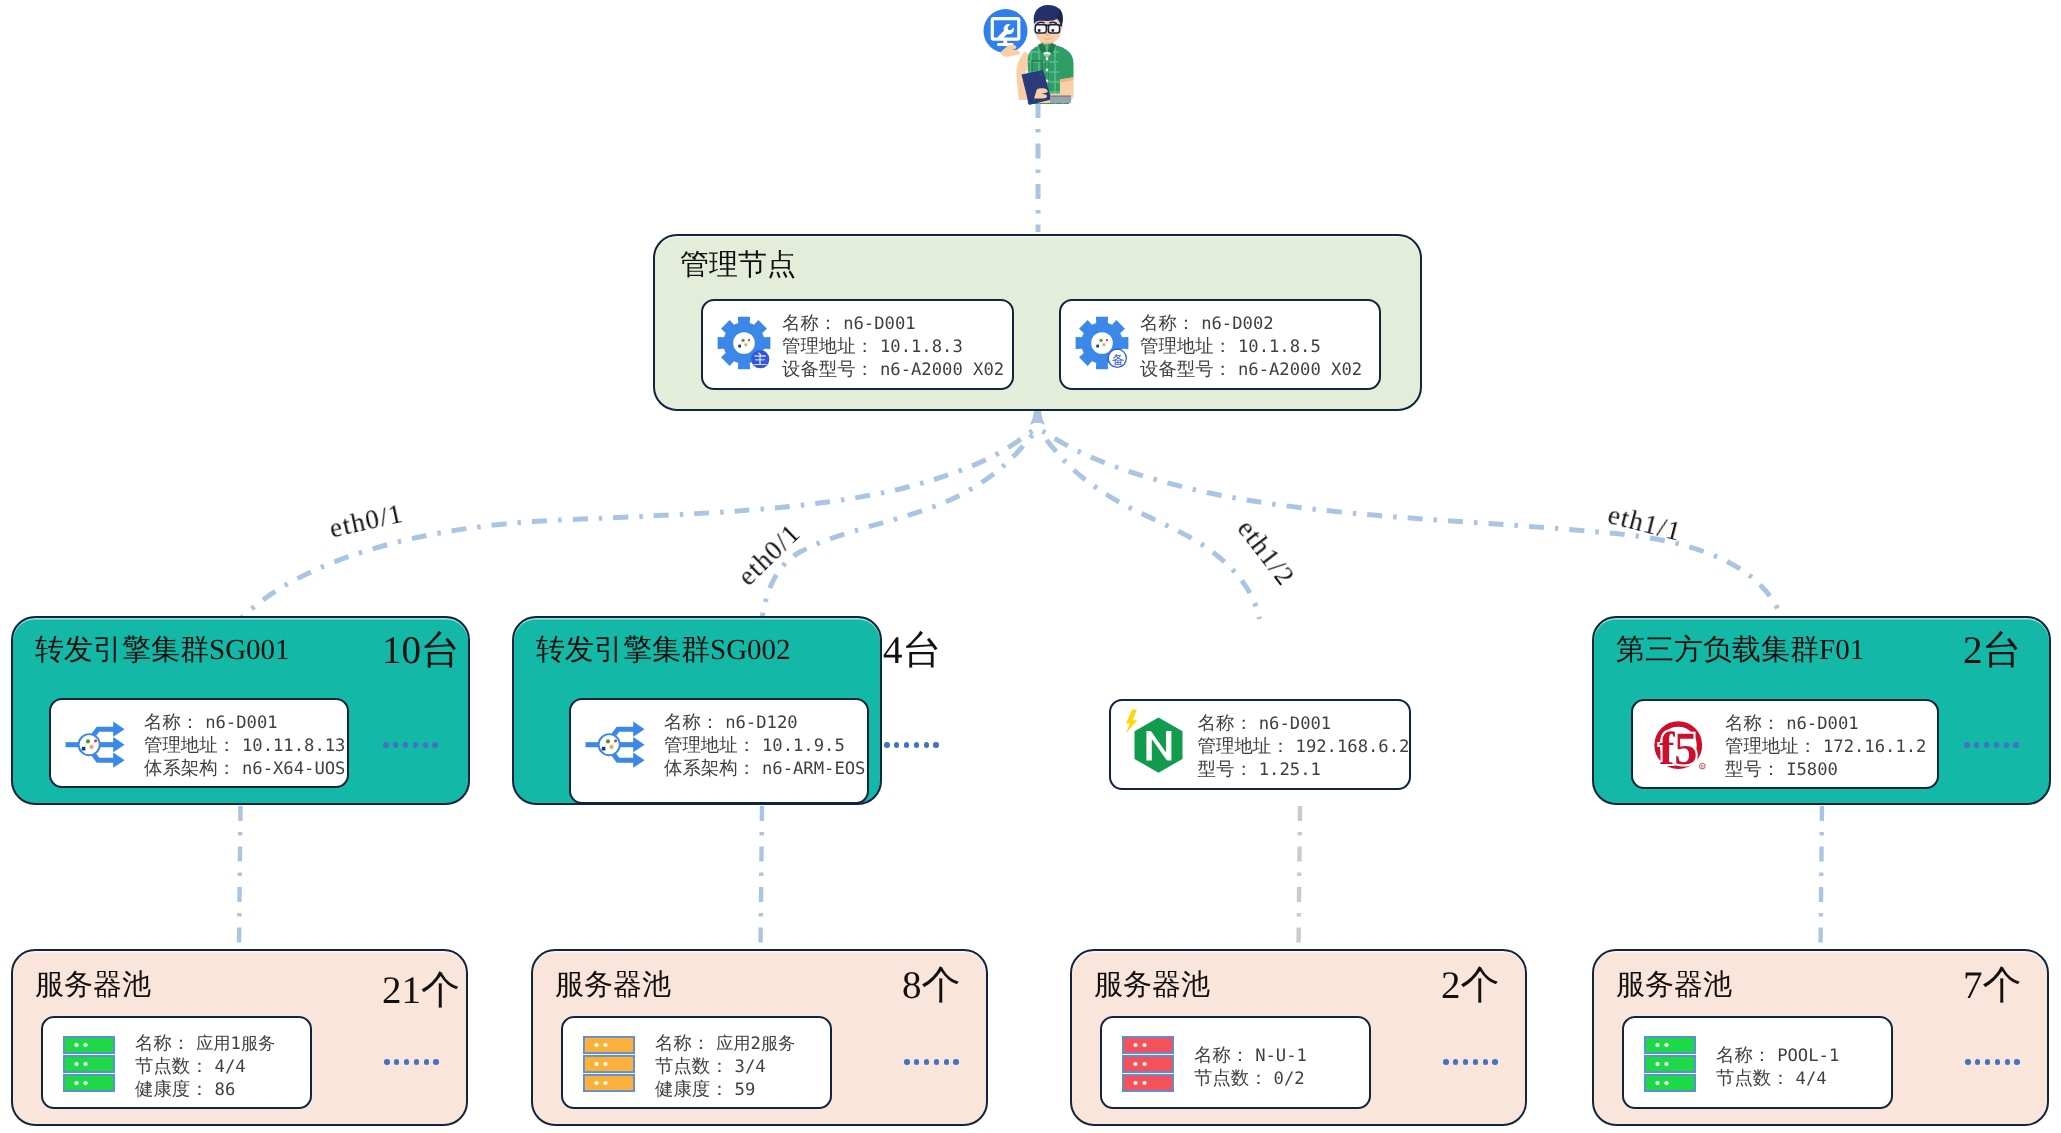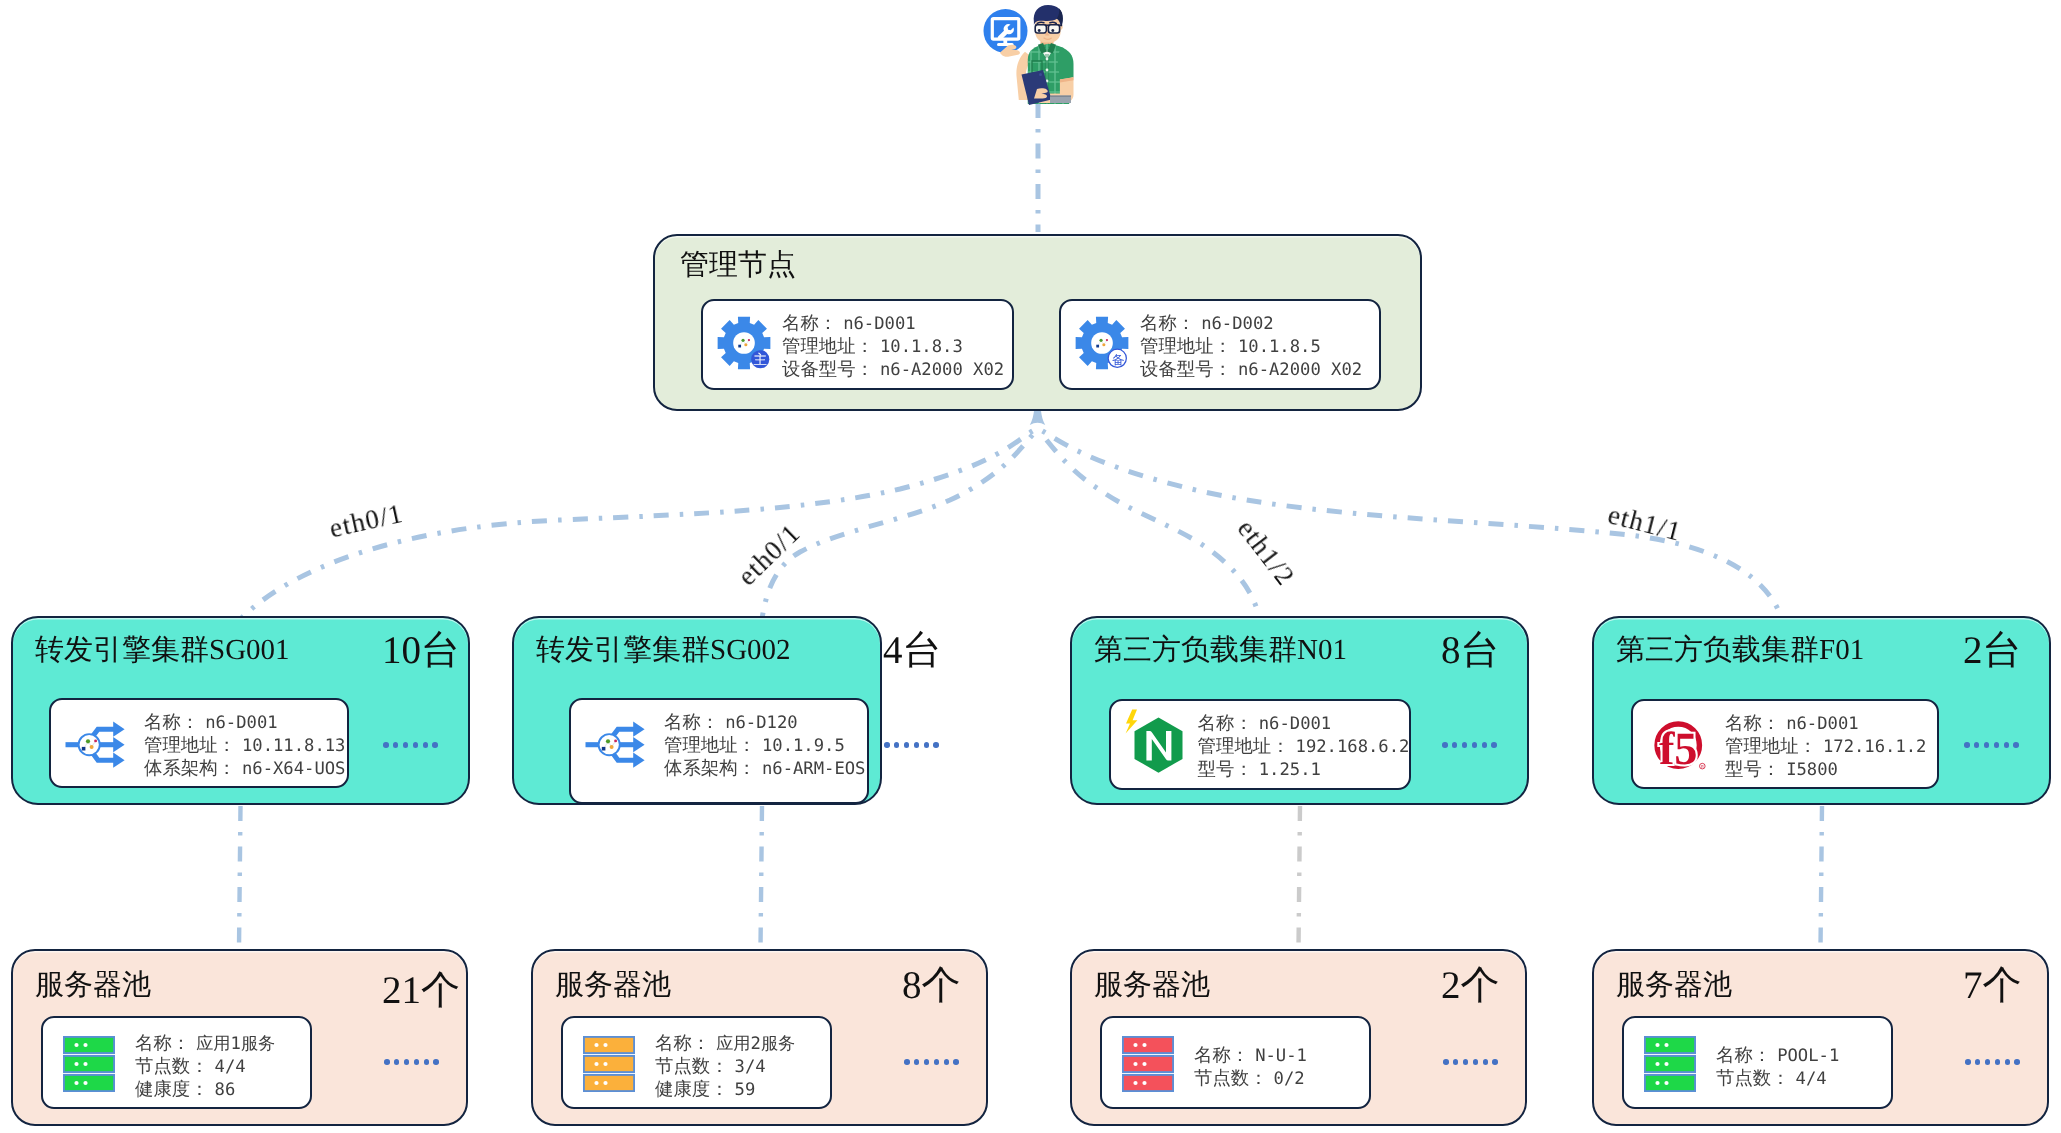--- a/index.html
+++ b/index.html
@@ -5,21 +5,21 @@
 <style>
   html,body{margin:0;padding:0;background:#ffffff;}
   body{width:2061px;height:1133px;overflow:hidden;
        font-family:"Liberation Serif","DejaVu Serif",serif;
        -webkit-font-smoothing:antialiased;text-rendering:geometricPrecision;}
   #stage{position:relative;width:2061px;height:1133px;background:#fff;overflow:hidden;}
   svg.links{position:absolute;left:0;top:0;width:2061px;height:1133px;pointer-events:none;}
   .group{position:absolute;box-sizing:border-box;border:2.4px solid #132440;border-radius:24px;
          box-shadow: inset 0 1.4px 0 rgba(255,255,255,0.6); text-align: center;}
   .group.mgmt{background:#E3EDDA;}
-  .group.cluster{background:#5eead4;border-radius:27px;}
+  .group.cluster{background:#14b8a6;}
   .group.pool{background:#FAE5DA;}
   .grp-title{position:absolute;transform:translateZ(0);color:#111;white-space:nowrap;font-size:29px;line-height:29px;}
   .grp-count{position:absolute;transform:translateZ(0);color:#111;white-space:nowrap;font-size:39px;line-height:29px;}
   .card{position:absolute;box-sizing:border-box;background:#fff;border:2.2px solid #132440;border-radius:13px;}
   .rows{position:absolute;white-space:nowrap;transform:translateZ(0);}
   .row{white-space:nowrap;font-size:18.4px;line-height:23.2px;color:#404040;height:23.2px;}
   .row .val{font-family:"DejaVu Sans Mono","Liberation Mono",monospace;font-size:17.2px;margin-left:6px;}
   .row .lbl{font-family:"Liberation Serif","DejaVu Serif",serif;}
   .more{position:absolute;display:flex;gap:4.3px;align-items:center;}
   .more i{display:block;width:5.6px;height:5.6px;border-radius:50%;background:#4472C4;}
@@ -213,32 +213,20 @@
             <circle cx="36" cy="35.5" r="5.0" fill="#F0A63A"></circle>
             <circle cx="46" cy="20.5" r="3.6" fill="#C8265B"></circle>
           </g>
         </svg></div>
     <div class="rows" style="left:93px;top:11px">
       <div class="row"><span class="lbl">名称：</span><span class="val">n6-D120</span></div>
       <div class="row"><span class="lbl">管理地址：</span><span class="val">10.1.9.5</span></div>
       <div class="row"><span class="lbl">体系架构：</span><span class="val">n6-ARM-EOS</span></div>
     </div>
   </div>
-  <div class="group cluster" style="left:1070px;top:616px;width:459px;height:189px">
-    <div class="grp-title" style="left:22px;top:18px">第三方负载集群N01</div>
-    <div class="grp-count" style="left:369px;top:18px">8台</div>
-    <div class="more" style="left:370px;top:124px">
-        <i></i>
-        <i></i>
-        <i></i>
-        <i></i>
-        <i></i>
-        <i></i>
-      </div>
-  </div>
   <div class="card" style="left:1108.6px;top:698.7px;width:302px;height:91px">
     <div class="ico" style="left:9px;top:8px"><svg viewBox="0 0 64 64" width="64" height="64">
           <path d="M12.2 0.5 L6.0 14.6 L10.0 14.6 L5.6 24.5 L17.4 11.3 L12.6 11.3 L17.0 0.5 Z" fill="#FFD60A"></path>
           <path d="M38.5 8.5 L62.5 22.3 V49.9 L38.5 63.7 L14.5 49.9 V22.3 Z" fill="#119B4C"></path>
           <path d="M26.4 51.5 V22.0 h3.2 a2.6 2.6 0 0 1 2.2 1.2 L46.0 43.6 V22.0 h5.4 V51.5 h-3.2 a2.6 2.6 0 0 1 -2.2 -1.2 L31.8 29.9 V51.5 Z" fill="#ffffff"></path>
         </svg></div>
     <div class="rows" style="left:87px;top:11px">
       <div class="row"><span class="lbl">名称：</span><span class="val">n6-D001</span></div>
       <div class="row"><span class="lbl">管理地址：</span><span class="val">192.168.6.2</span></div>
       <div class="row"><span class="lbl">型号：</span><span class="val">1.25.1</span></div>

